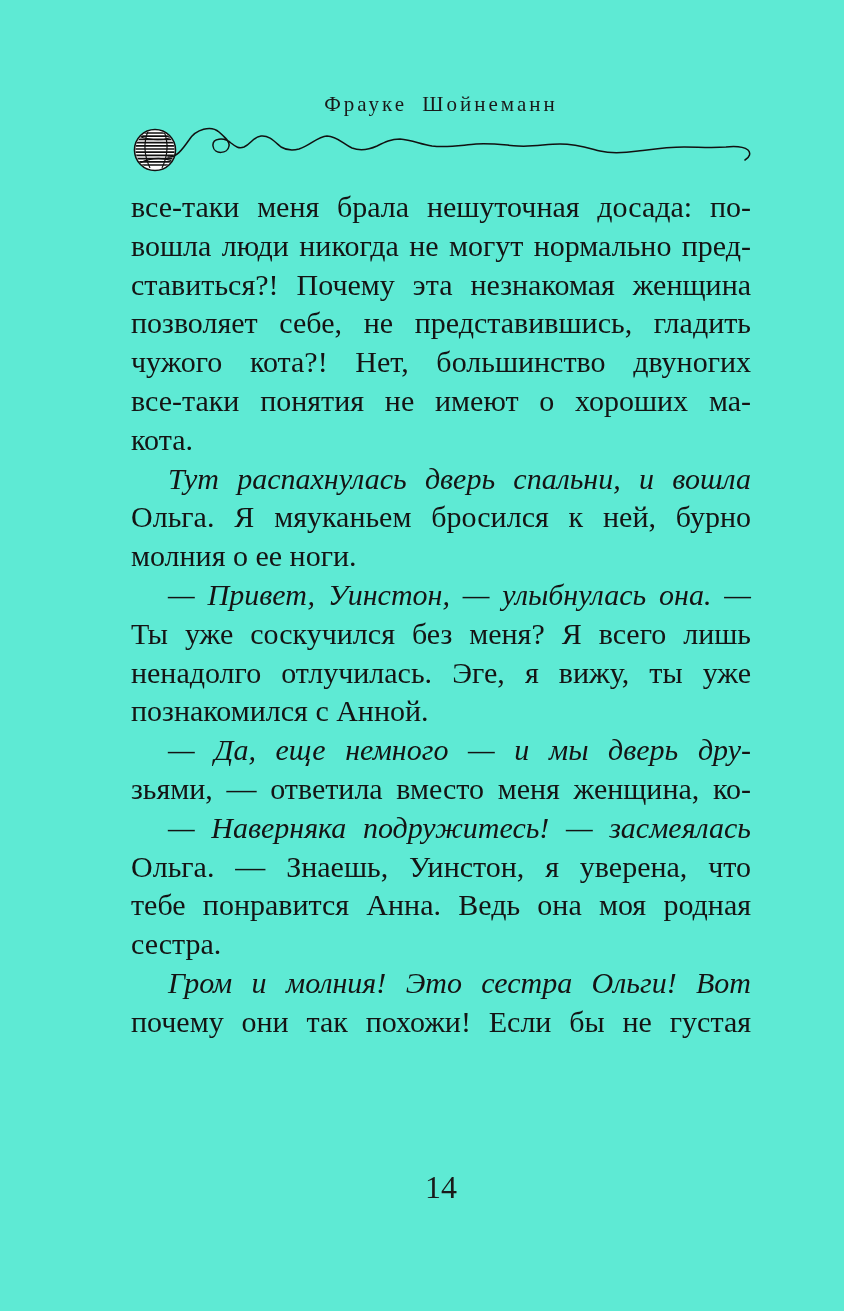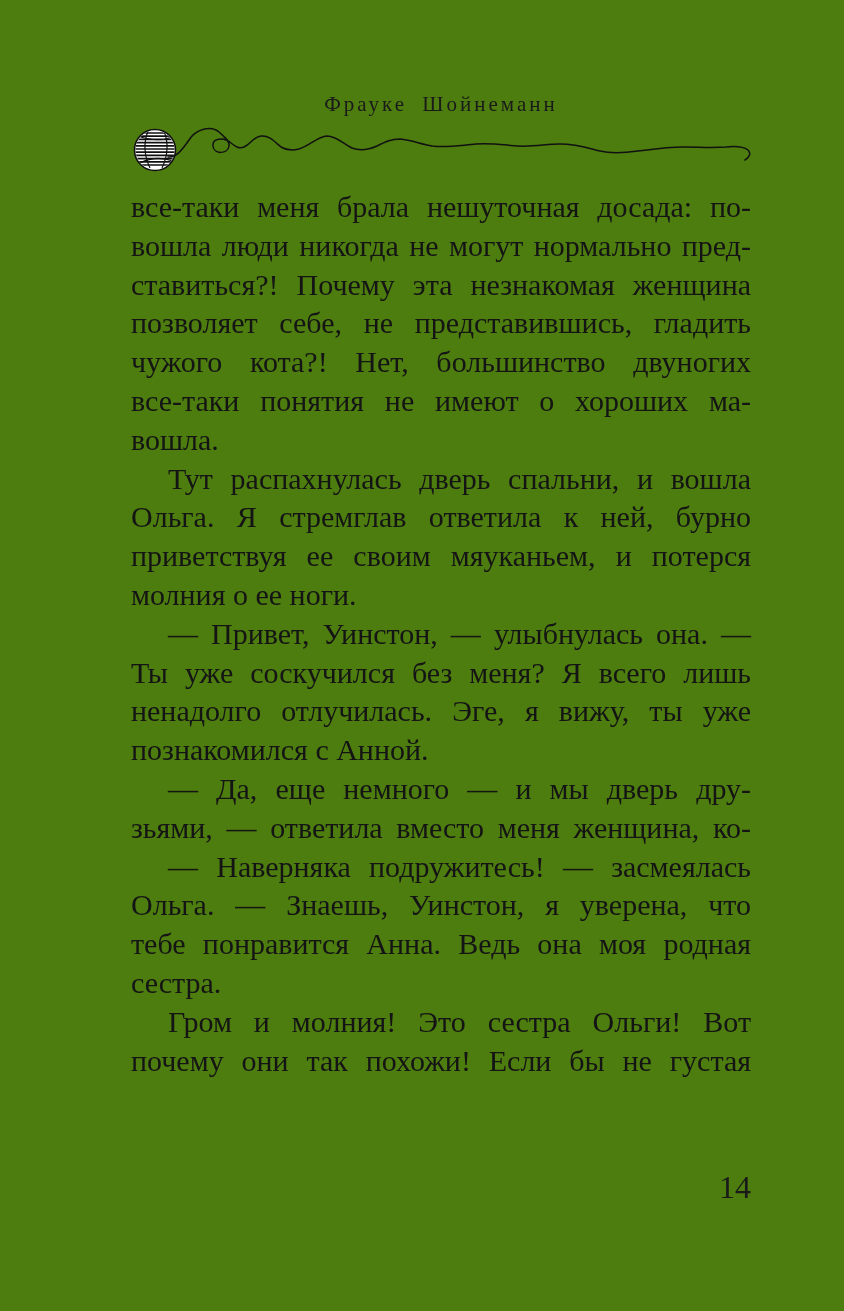--- a/index.html
+++ b/index.html
@@ -1,21 +1,21 @@
 <!DOCTYPE html>
 <html><head>
 <meta charset="utf-8">
 <style>
   * { margin: 0; padding: 0; box-sizing: border-box; }
   html, body { background: #ffffff; }
   .page {
     position: relative;
     width: 844px;
     height: 1311px;
-    background: #4d7c0f;
+    background: #5eead4;
     color: #161616;
     font-family: "Liberation Serif", serif;
     overflow: hidden;
   }
   .running-head {
     position: absolute;
     top: 93px;
     left: 131px;
     width: 620px;
     text-align: center;
@@ -34,27 +34,27 @@
     position: absolute;
     left: 131px;
     top: 188px;
     width: 620px;
     font-size: 30px;
     line-height: 38.8px;
     color: #141414;
   }
   .line { text-align: justify; }
   .line.just { text-align-last: justify; }
-  .line.indent { padding-left: 37px; }
+  .line.indent { padding-left: 37px; font-style: italic; }
   .folio {
     position: absolute;
     top: 1171px;
     left: 131px;
     width: 620px;
-    text-align: right;
+    text-align: center;
     font-size: 32px;
     line-height: 1;
     color: #1a1a1a;
   }
 </style>
 </head>
 <body>
 
 <div class="page">
 
@@ -112,24 +112,23 @@
          C 623 37, 622 41, 617 44" fill="none" stroke="#111111" stroke-width="1.5" stroke-linecap="round"></path>
   </svg>
 
   <div class="body-text" id="body-text">
       <div class="line just">все-таки меня брала нешуточная досада: по-</div>
       <div class="line just">вошла люди никогда не могут нормально пред-</div>
       <div class="line just">ставиться?! Почему эта незнакомая женщина</div>
       <div class="line just">позволяет себе, не представившись, гладить</div>
       <div class="line just">чужого кота?! Нет, большинство двуногих</div>
       <div class="line just">все-таки понятия не имеют о хороших ма-</div>
-      <div class="line">вошла.</div>
+      <div class="line">кота.</div>
       <div class="line just indent">Тут распахнулась дверь спальни, и вошла</div>
-      <div class="line just">Ольга. Я стремглав ответила к ней, бурно</div>
-      <div class="line just">приветствуя ее своим мяуканьем, и потерся</div>
+      <div class="line just">Ольга. Я мяуканьем бросился к ней, бурно</div>
       <div class="line">молния о ее ноги.</div>
       <div class="line just indent">— Привет, Уинстон, — улыбнулась она. —</div>
       <div class="line just">Ты уже соскучился без меня? Я всего лишь</div>
       <div class="line just">ненадолго отлучилась. Эге, я вижу, ты уже</div>
       <div class="line">познакомился с Анной.</div>
       <div class="line just indent">— Да, еще немного — и мы дверь дру-</div>
       <div class="line just">зьями, — ответила вместо меня женщина, ко-</div>
       <div class="line just indent">— Наверняка подружитесь! — засмеялась</div>
       <div class="line just">Ольга. — Знаешь, Уинстон, я уверена, что</div>
       <div class="line just">тебе понравится Анна. Ведь она моя родная</div>

